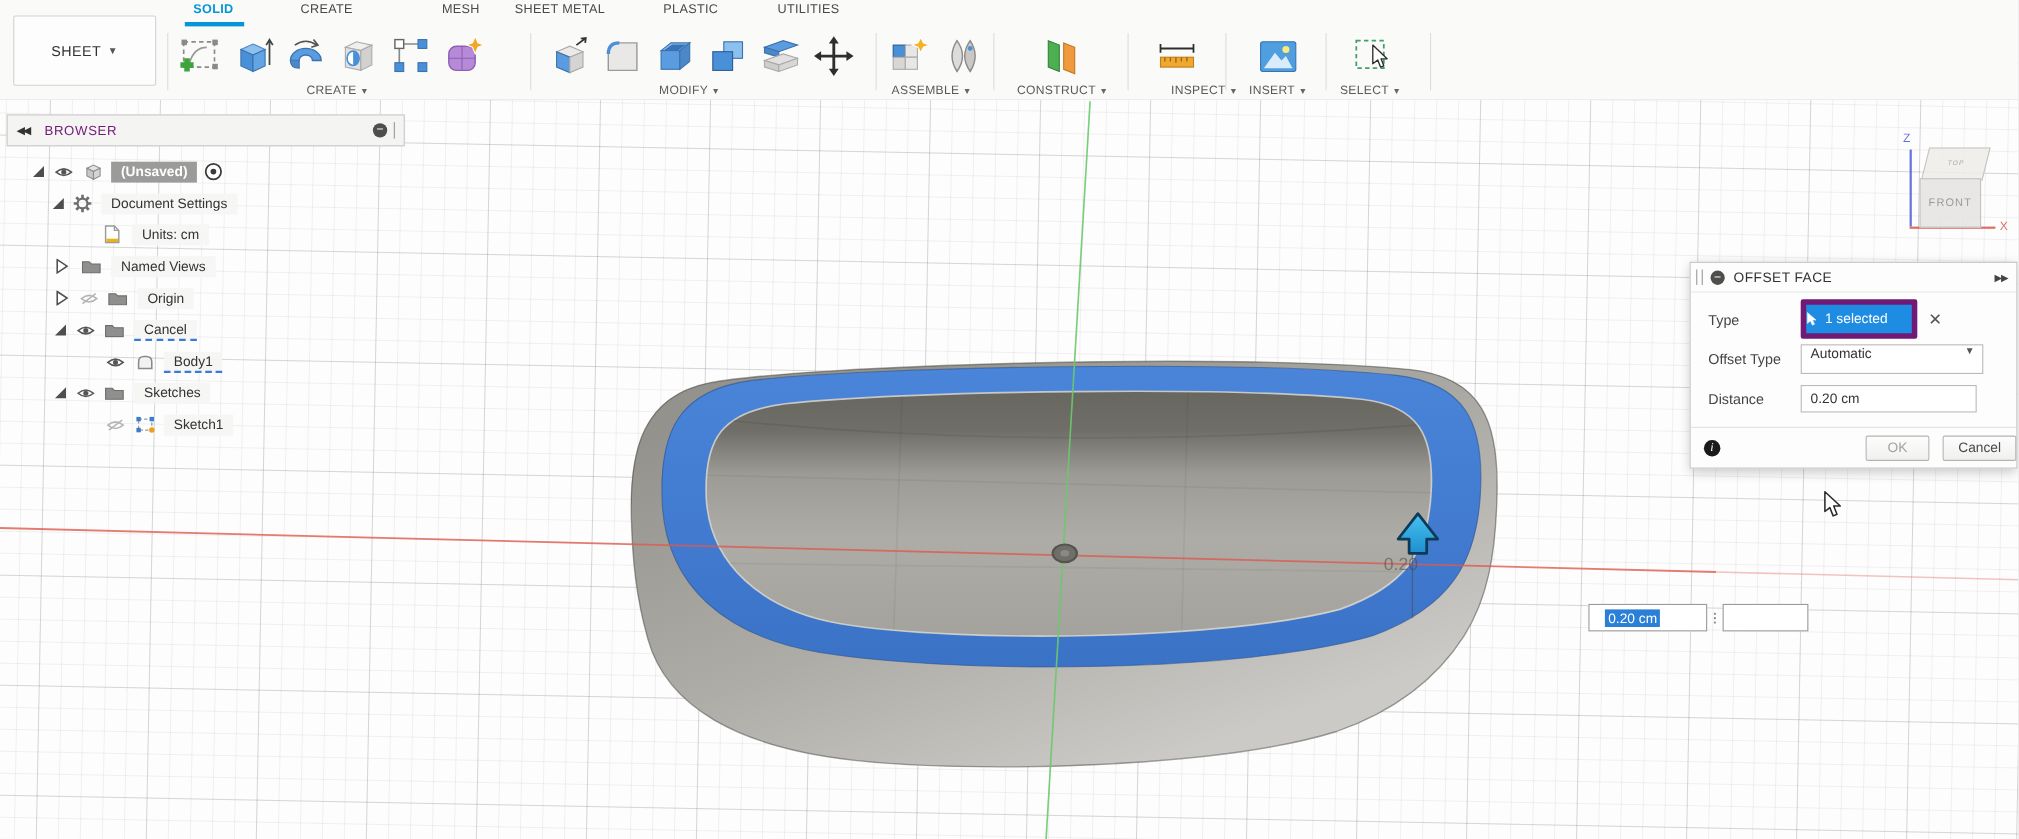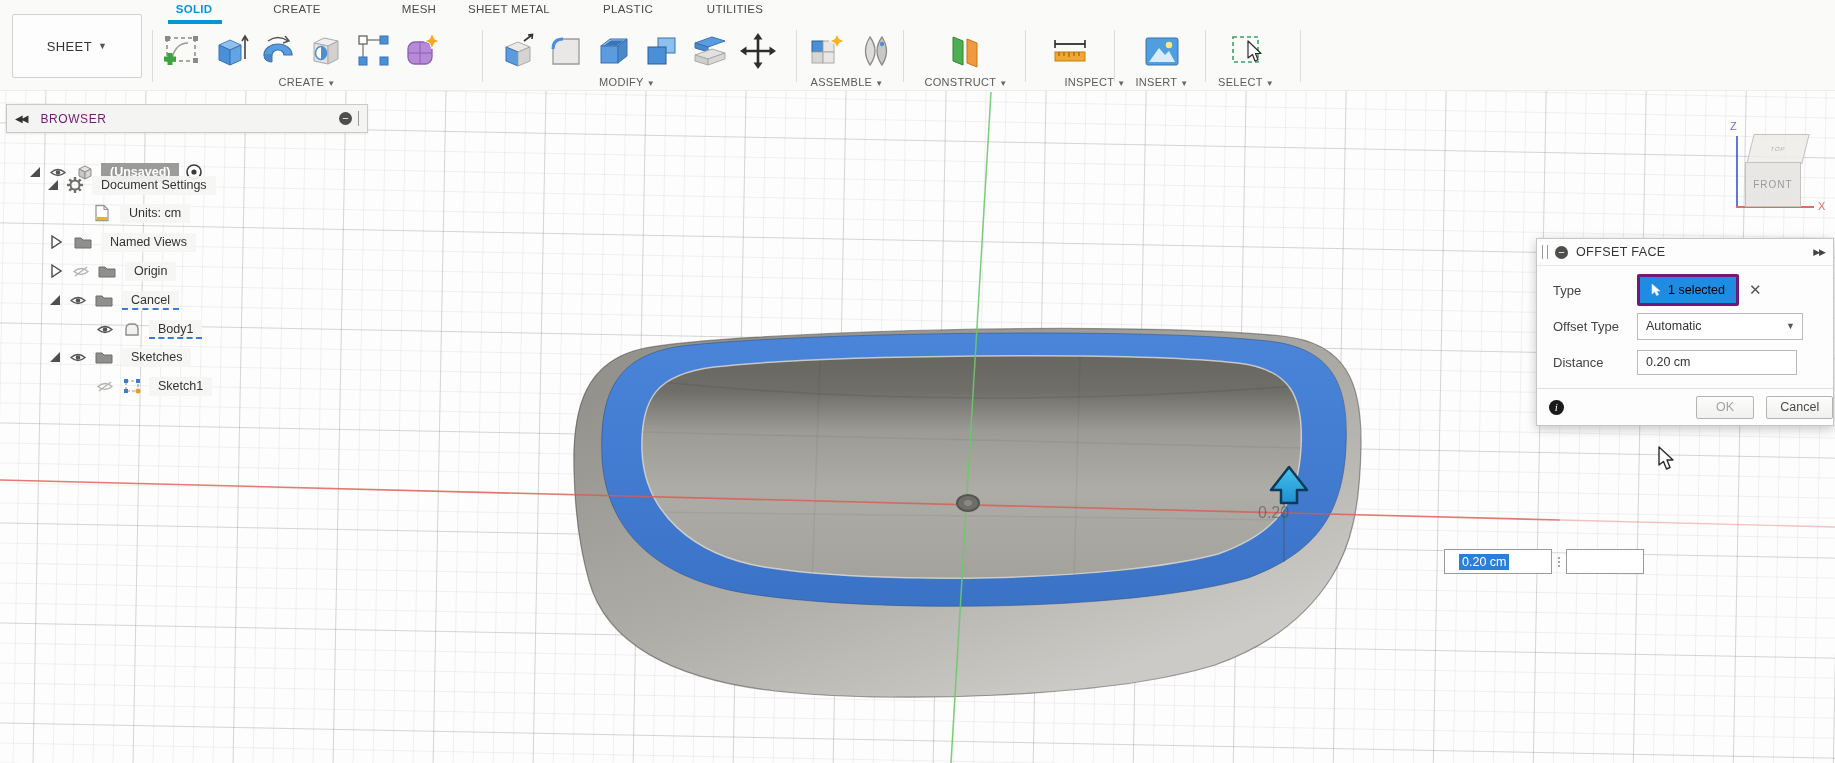--- a/index.html
+++ b/index.html
@@ -56,25 +56,25 @@
   .dialog{position:absolute;left:1536px;top:238px;width:296px;background:#fdfdfd;
     border:1px solid #c6c6c4;box-shadow:0 3px 10px rgba(0,0,0,.22);z-index:40;font-size:13px;color:#444;}
   .dlg-title{height:26px;display:flex;align-items:center;border-bottom:1px solid #e8e8e6;}
   .dlg-grip{width:4px;height:14px;border-left:1px solid #999;border-right:1px solid #999;margin-left:5px;}
   .dlg-circle{width:13px;height:13px;border-radius:50%;background:#4e4e4c;color:#fff;display:flex;
     align-items:center;justify-content:center;font-size:11px;line-height:1;margin-left:7px;}
   .dlg-title-text{margin-left:8px;font-size:12.5px;color:#333;letter-spacing:.4px;}
   .dlg-expand{margin-left:auto;margin-right:8px;font-size:9px;color:#444;letter-spacing:-1px;cursor:pointer;}
   .dlg-row{position:relative;height:36px;display:flex;align-items:center;}
   .dlg-label{width:84px;padding-left:16px;}
-  .chip-blue{height:26px;min-width:96px;background:#1f8ce4;border:3px solid #701a75;border-radius:2px;
-    color:#000000;font-size:12.5px;display:flex;align-items:center;justify-content:center;gap:6px;cursor:pointer;}
+  .chip-blue{height:26px;min-width:96px;background:#1f8ce4;border:5px solid #701a75;border-radius:2px;
+    color:#ffffff;font-size:12.5px;display:flex;align-items:center;gap:6px;cursor:pointer;}
   .dlg-x{margin-left:10px;color:#555;font-size:15px;cursor:pointer;}
   .dlg-select{width:156px;height:25px;border:1px solid #b9b9b7;background:#fff;display:flex;
-    align-items:center;padding-left:8px;font-size:12.5px;color:#333;cursor:pointer;position:relative;}
+    align-items:flex-start;padding-left:8px;font-size:12.5px;color:#333;cursor:pointer;position:relative;}
   .dlg-select .caret{position:absolute;right:7px;font-size:9px;color:#555;}
   .dlg-input{width:148px;height:21px;border:1px solid #b9b9b7;background:#fff;font-size:12.5px;
     color:#333;padding-left:8px;font-family:"Liberation Sans",sans-serif;}
   .dlg-footer{border-top:1px solid #e0e0de;height:36px;display:flex;align-items:center;}
   .info-circle{width:15px;height:15px;border-radius:50%;background:#1a1a1a;color:#fff;font-size:11px;
     font-family:"Liberation Serif",serif;font-style:italic;display:flex;align-items:center;
     justify-content:center;margin-left:12px;cursor:pointer;}
   .btn{height:21px;border:1px solid #b4b4b2;border-radius:2px;background:linear-gradient(#fdfdfd,#f0f0ee);
     font-size:12.5px;display:flex;align-items:center;justify-content:center;cursor:pointer;}
   .btn-ok{width:58px;margin-left:132px;color:#a3a3a1;}
@@ -377,21 +377,21 @@
   </div>
 
   <div class="browser">
     <div class="browser-header">
       <span class="bh-collapse">◀◀</span>
       <span class="bh-title">BROWSER</span>
       <span class="bh-minus">−</span>
       <span class="bh-grip"></span>
     </div>
 
-    <div class="trow" style="top:56px;left:24px">
+    <div class="trow" style="top:40px;left:24px">
       <span class="tri-exp"></span>
       <svg width="18" height="13" style="margin-left:9px">
         <path d="M2 6.5 Q9 0.5 16 6.5 Q9 12.5 2 6.5 Z" fill="none" stroke="#555" stroke-width="1.4"></path>
         <circle cx="9" cy="6.5" r="2.3" fill="#555"></circle>
       </svg>
       <svg width="20" height="18" style="margin-left:8px">
         <polygon points="4,6 10,3 16,6 10,9" fill="#e4e3e1" stroke="#8e8d8b"></polygon>
         <polygon points="4,6 10,9 10,16 4,13" fill="#c8c7c5" stroke="#8e8d8b"></polygon>
         <polygon points="10,9 16,6 16,13 10,16" fill="#d6d5d3" stroke="#8e8d8b"></polygon>
       </svg>

